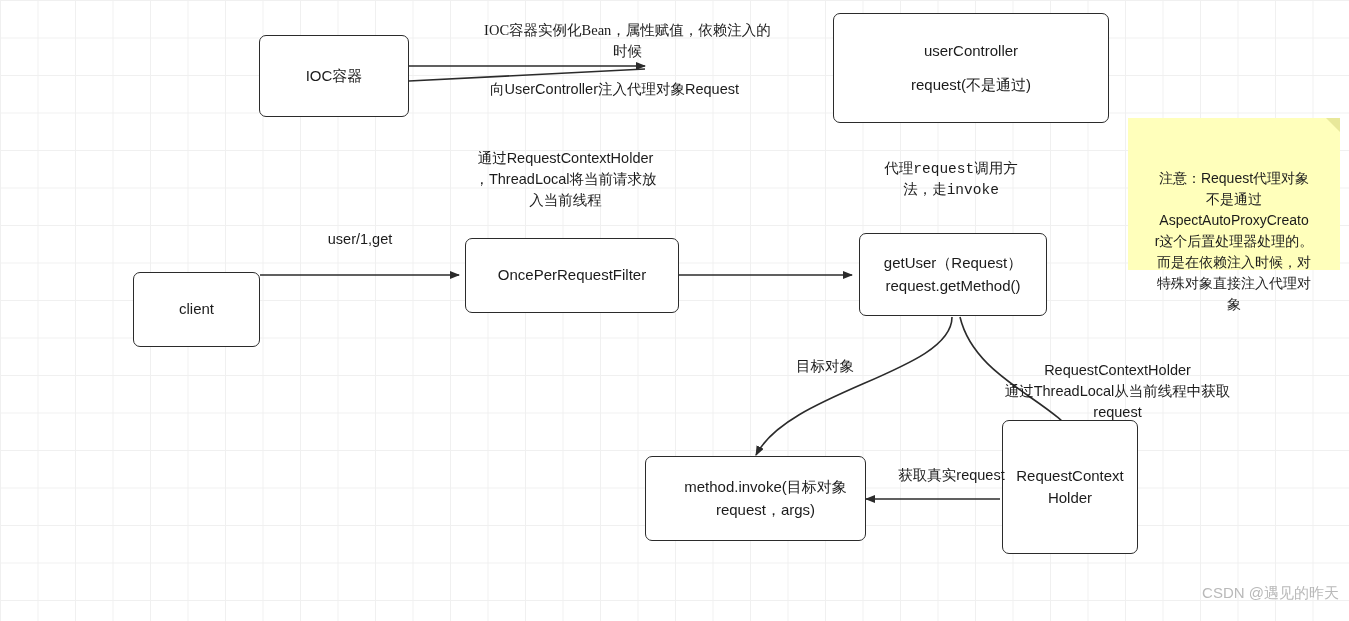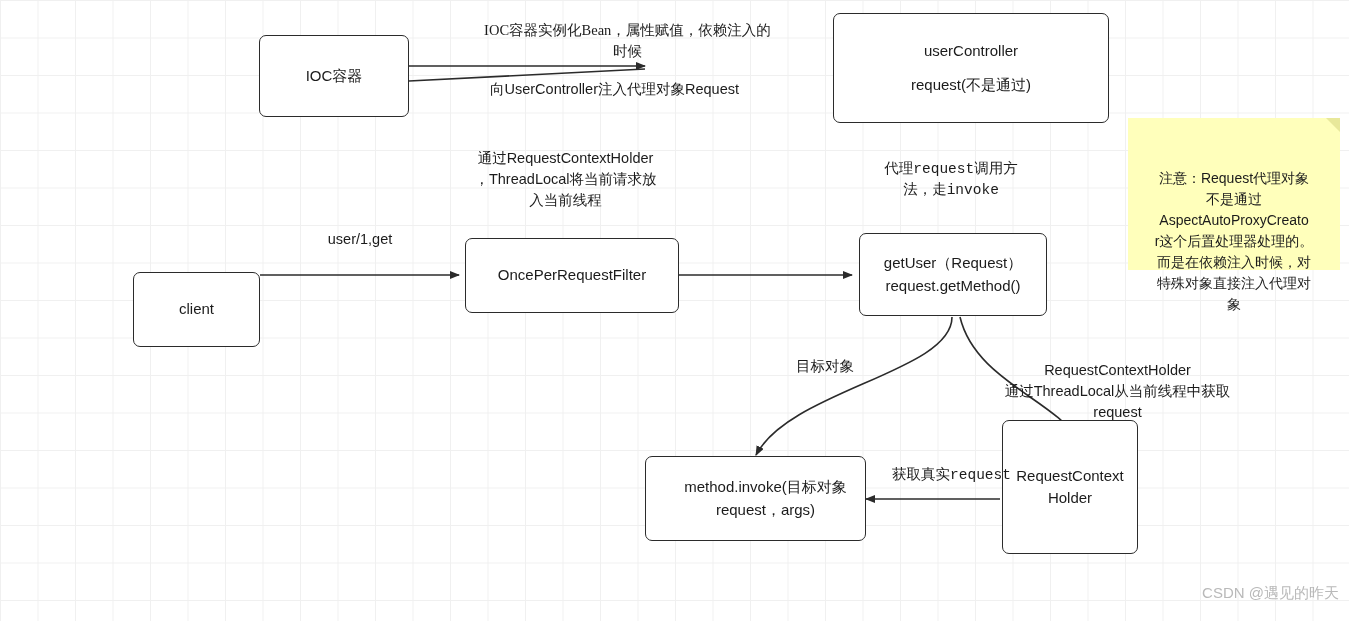--- a/index.html
+++ b/index.html
@@ -150,21 +150,21 @@
   <div class="edge-label" style="left:440px; top:20px; width:375px;font-family:Liberation Serif, serif;">IOC容器实例化Bean，属性赋值，依赖注入的
 时候</div>
   <div class="edge-label" style="left:427px; top:79px; width:375px;">向UserController注入代理对象Request</div>
   <div class="edge-label" style="left:443px; top:148px; width:245px;">通过RequestContextHolder
 ，ThreadLocal将当前请求放
 入当前线程</div>
   <div class="edge-label" style="left:861px; top:159px; width:180px;font-family:Liberation Mono, monospace;">代理request调用方
 法，走invoke</div>
   <div class="edge-label" style="left:270px; top:229px; width:180px;">user/1,get</div>
   <div class="edge-label" style="left:760px; top:356px; width:130px;">目标对象</div>
-  <div class="edge-label" style="left:874px; top:465px; width:155px;font-family:Liberation Mono, monospace;">获取真实request</div>
+  <div class="edge-label" style="left:874px; top:465px; width:155px;">获取真实request</div>
   <div class="edge-label" style="left:955px; top:360px; width:325px;">RequestContextHolder
 通过ThreadLocal从当前线程中获取
 request</div>
 
   <div class="note" style="left:1128px; top:118px; width:212px; height:152px;">
     <div class="fold"></div>
     <div>注意：Request代理对象
 不是通过
 AspectAutoProxyCreato
 r这个后置处理器处理的。

